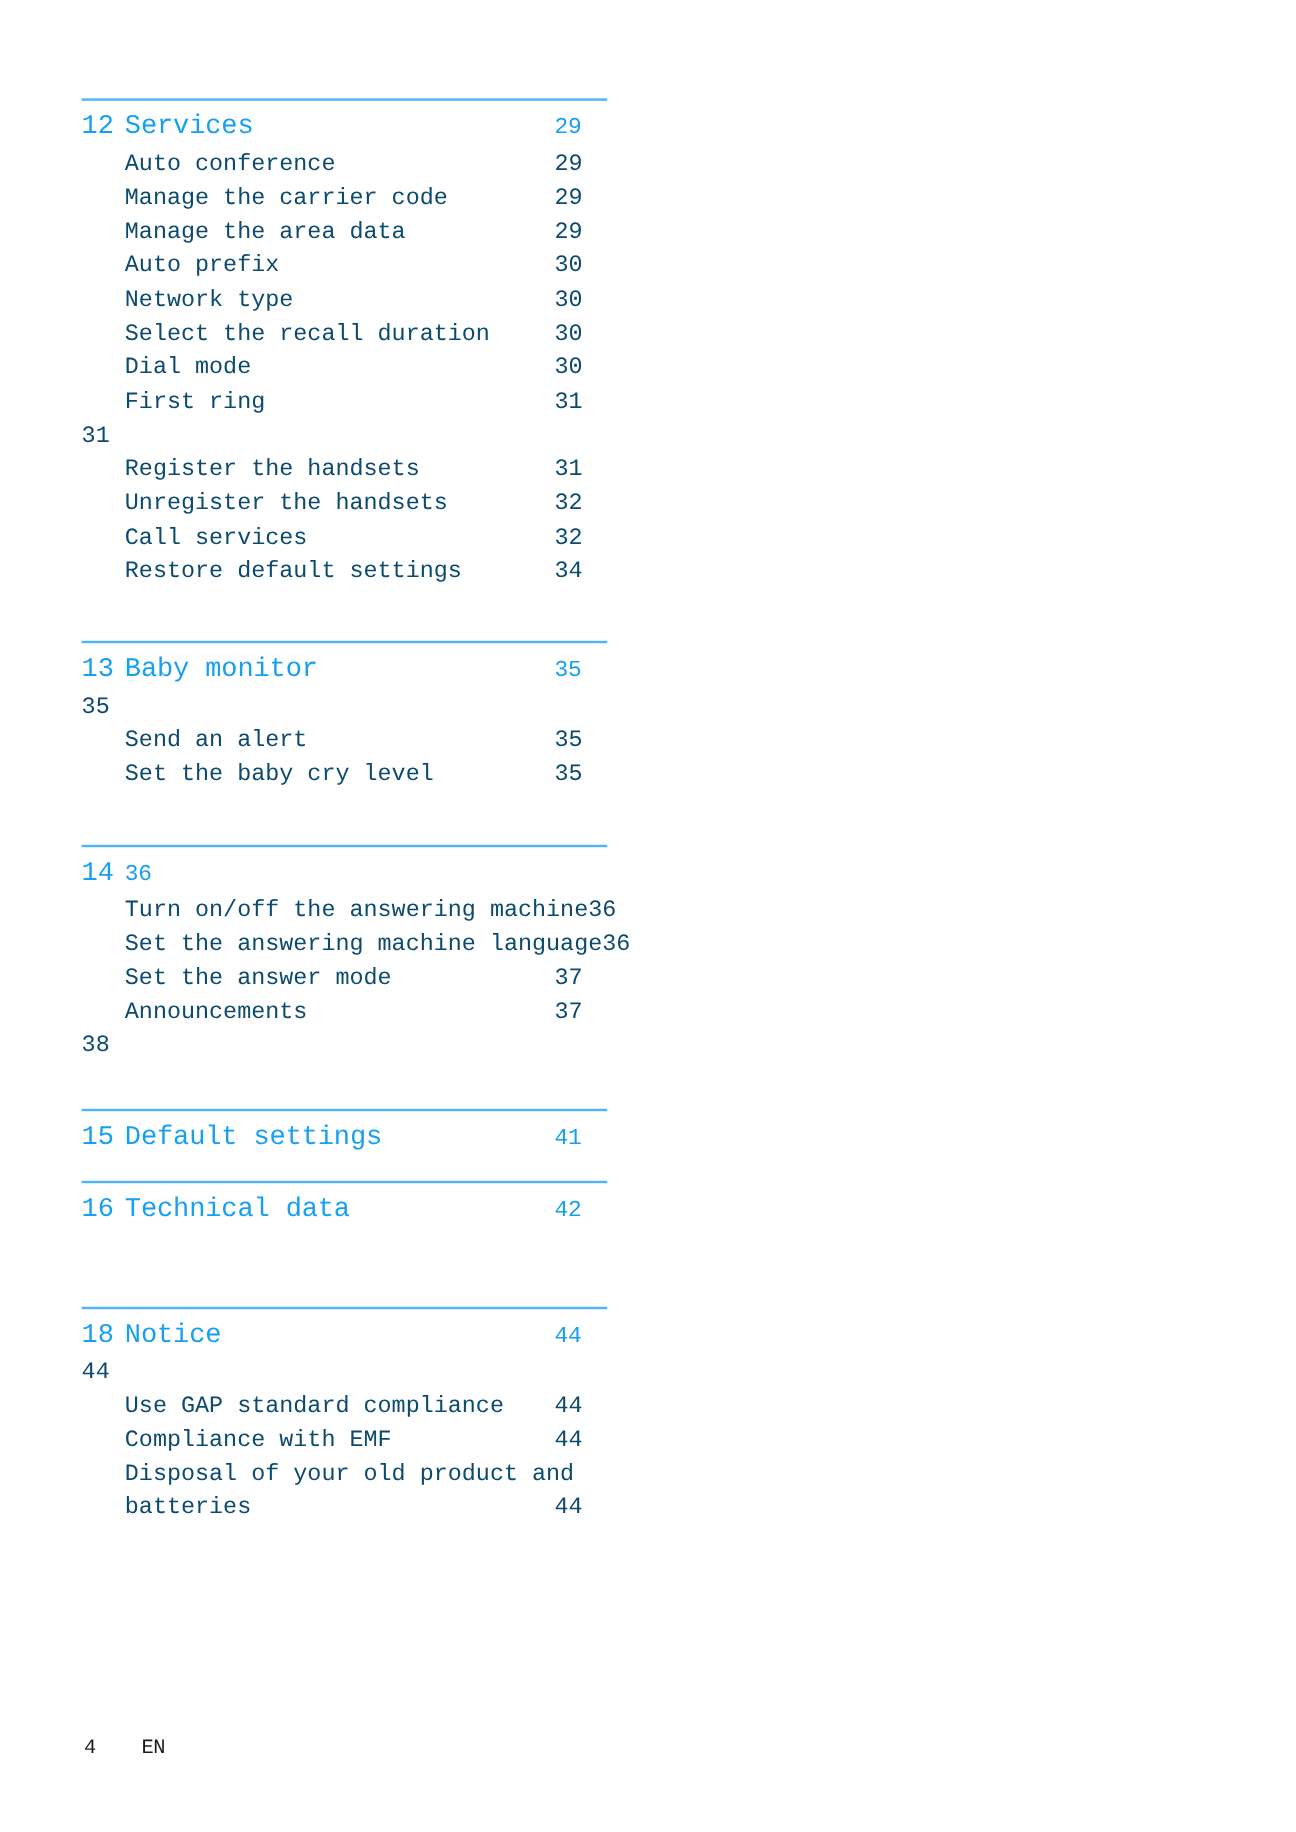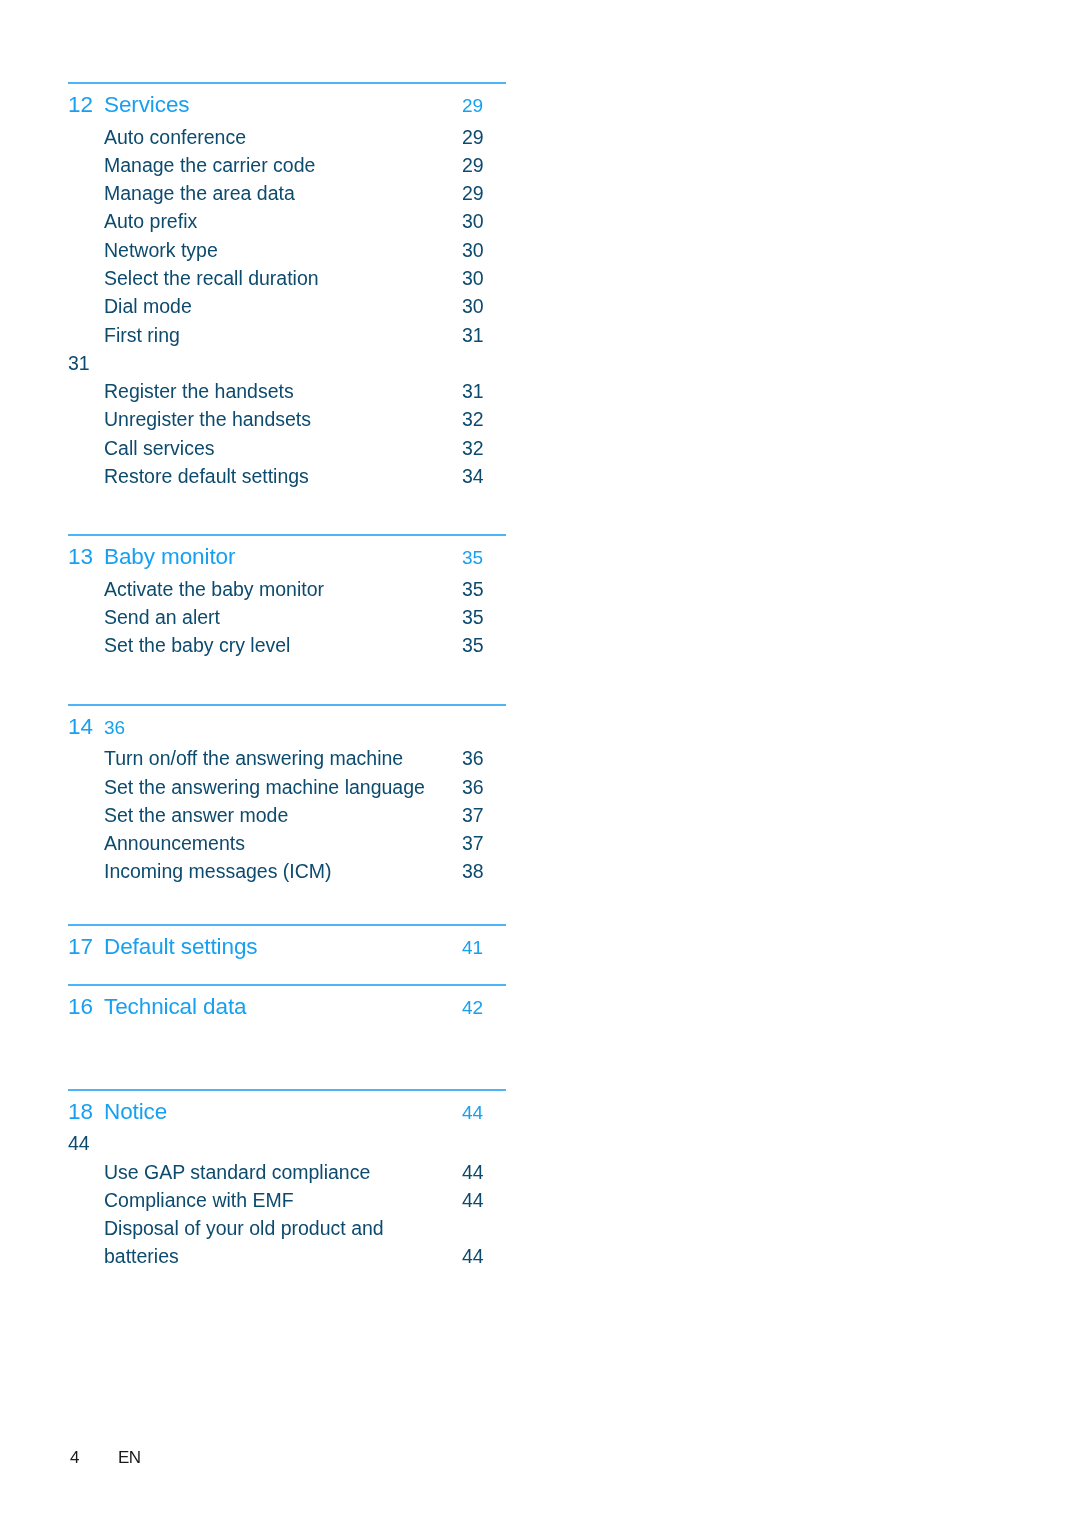--- a/index.html
+++ b/index.html
@@ -14,20 +14,21 @@
     font-family: "Liberation Sans", "DejaVu Sans", sans-serif;
     -webkit-font-smoothing: antialiased;
   }
 
   #page {
     position: absolute;
     left: 0; top: 0;
     width: 1080px;
     height: 1527px;
     overflow: hidden;
+    font-family: Liberation Mono, monospace;
   }
 
   
   .toc {
     position: absolute;
     left: 68px;
     top: 82px;
     width: 438px;   
   }
 
@@ -186,21 +187,20 @@
       <div class="gap-lg"></div>
       <div class="group">
         <div class="rule"></div>
         <div class="head">
           <span class="num">13</span>
           <span class="title">Baby monitor</span>
           <span class="pg">35</span>
         </div>
         <div class="items">
           <div class="item">
-            <span class="label">Activate the baby monitor</span>
             <span class="pg">35</span>
           </div>
           <div class="item">
             <span class="label">Send an alert</span>
             <span class="pg">35</span>
           </div>
           <div class="item">
             <span class="label">Set the baby cry level</span>
             <span class="pg">35</span>
           </div>
@@ -224,30 +224,29 @@
           </div>
           <div class="item">
             <span class="label">Set the answer mode</span>
             <span class="pg">37</span>
           </div>
           <div class="item">
             <span class="label">Announcements</span>
             <span class="pg">37</span>
           </div>
           <div class="item">
-            <span class="label">Incoming messages (ICM)</span>
             <span class="pg">38</span>
           </div>
         </div>
       </div>
       <div class="gap-md"></div>
       <div class="group">
         <div class="rule"></div>
         <div class="head">
-          <span class="num">17</span>
+          <span class="num">15</span>
           <span class="title">Default settings</span>
           <span class="pg">41</span>
         </div>
       </div>
       <div class="gap-sm"></div>
       <div class="group">
         <div class="rule"></div>
         <div class="head">
           <span class="num">16</span>
           <span class="title">Technical data</span>

